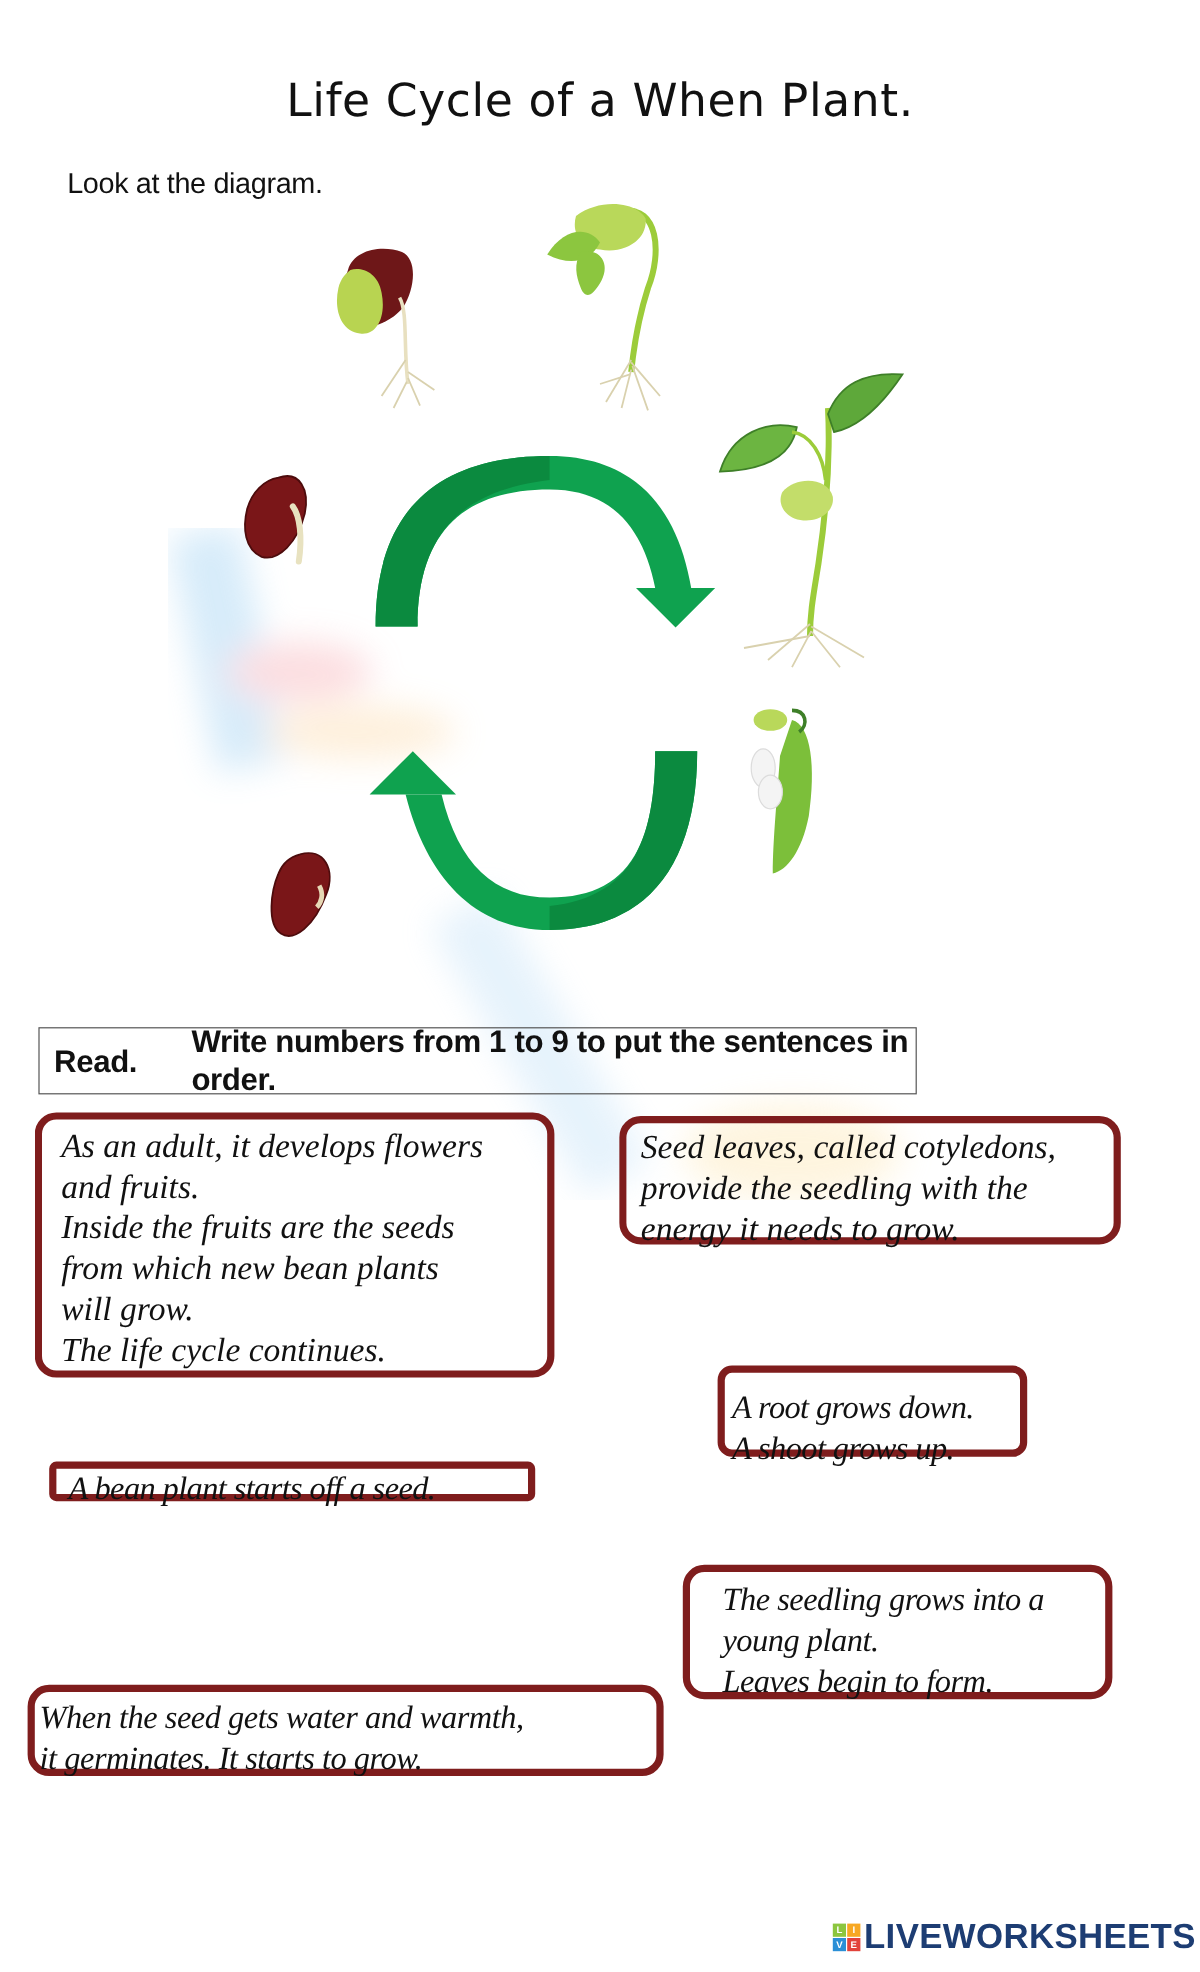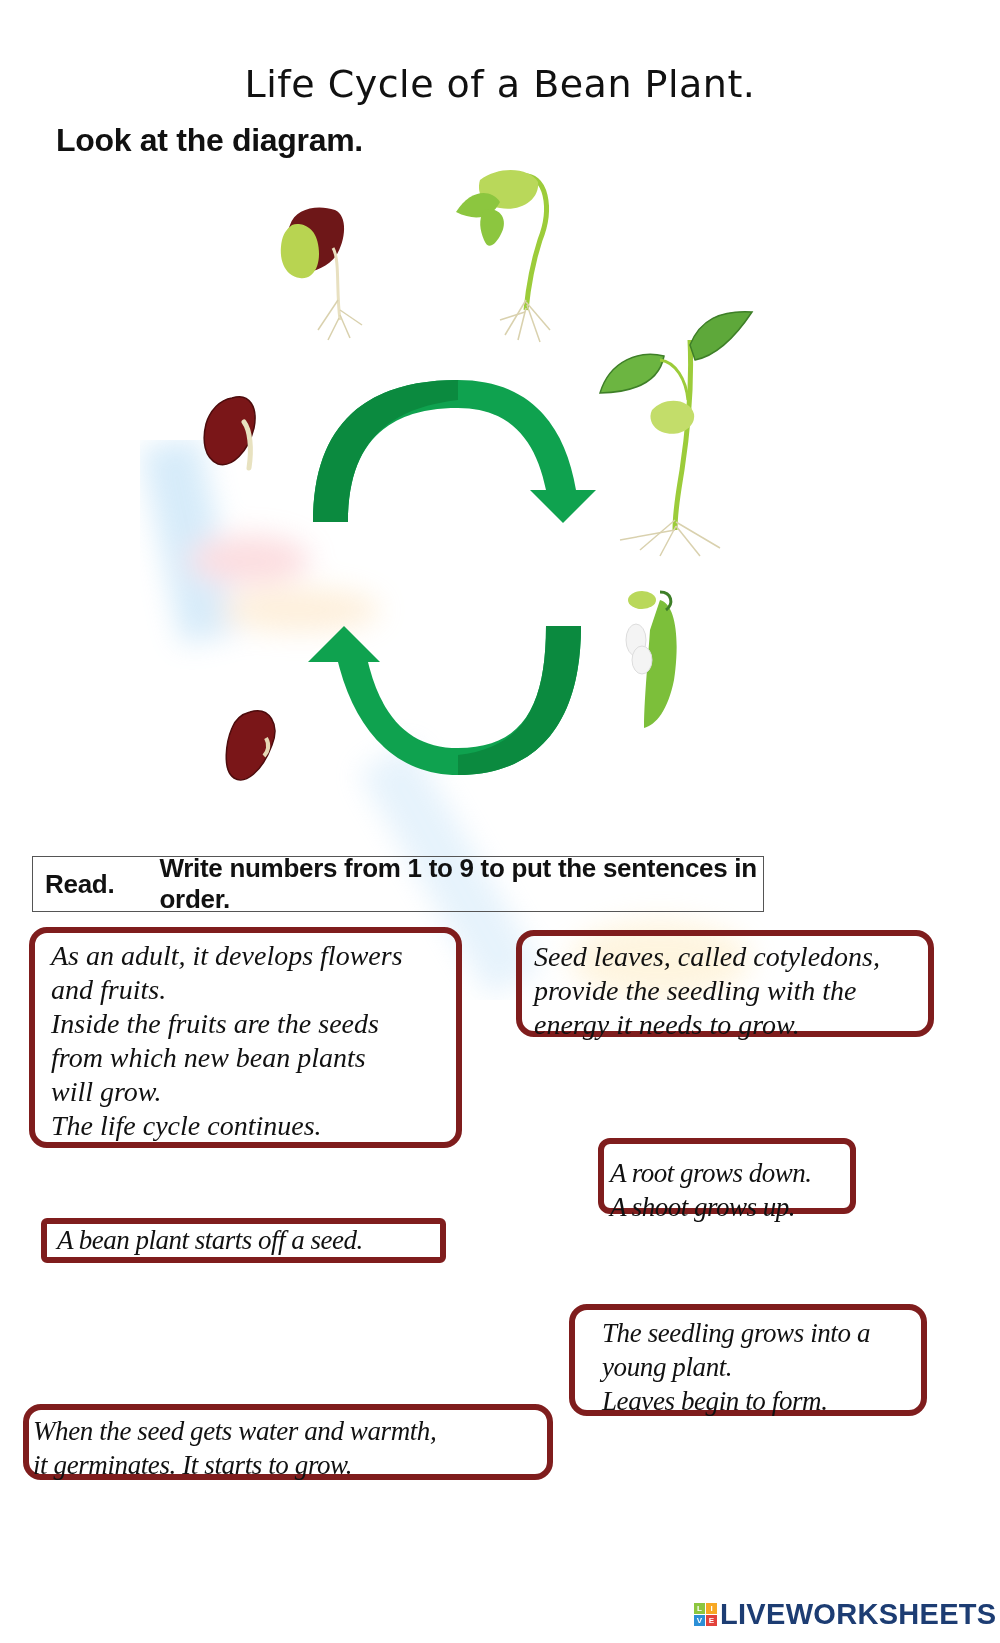--- a/index.html
+++ b/index.html
@@ -1,33 +1,33 @@
 <!DOCTYPE html>
 <html><head>
 <meta charset="utf-8">
 <style>
   html,body{margin:0;padding:0;background:#ffffff;}
   body{width:1000px;height:1643px;position:relative;overflow:hidden;font-family:"Liberation Sans",sans-serif;color:#111;}
   .title{position:absolute;left:0;width:1000px;top:62px;text-align:center;font-family:"DejaVu Sans",sans-serif;font-size:38px;font-weight:normal;letter-spacing:0.5px;color:#111;}
-  .subtitle{position:absolute;left:56px;top:122px;font-family:"Liberation Sans",sans-serif;font-size:32px;font-weight:bold;color:#111;letter-spacing:-0.3px;}
+  .subtitle{position:absolute;left:56px;top:140px;font-family:"Liberation Sans",sans-serif;font-size:24px;font-weight:normal;color:#111;letter-spacing:-0.3px;}
   .diagram{position:absolute;left:0;top:160px;width:1000px;height:660px;}
   .watermark{position:absolute;left:140px;top:440px;width:700px;height:560px;pointer-events:none;opacity:0.35;}
   .instr{position:absolute;left:32px;top:856px;width:732px;height:56px;border:1.5px solid #555;box-sizing:border-box;display:flex;align-items:center;font-family:"Liberation Sans",sans-serif;font-weight:bold;font-size:26px;letter-spacing:-0.3px;}
   .instr .read{margin-left:12px;width:128px;}
   .box{position:absolute;border:6px solid #7f1d1d;border-radius:18px;box-sizing:border-box;font-family:"Liberation Serif",serif;font-style:italic;color:#111;font-size:28px;line-height:35px;padding:6px 12px;white-space:nowrap;}
   .box .line{display:block;}
   .logo{position:absolute;left:694px;top:1598px;display:flex;align-items:center;}
   .logo .tiles{display:grid;grid-template-columns:11px 11px;grid-template-rows:11px 11px;gap:1px;margin-right:3px;}
   .logo .tile{font-size:8px;font-weight:bold;color:#fff;display:flex;align-items:center;justify-content:center;font-family:"Liberation Sans",sans-serif;}
   .logo .wordmark{font-family:"Liberation Sans",sans-serif;font-weight:bold;font-size:29px;color:#1d3d73;letter-spacing:0.3px;}
 </style>
 </head>
 <body>
 
-<div class="title">Life Cycle of a Bean Plant.</div>
+<div class="title">Life Cycle of a When Plant.</div>
 <div class="subtitle">Look at the diagram.</div>
 
 <svg class="watermark" viewBox="0 0 700 560">
   <defs>
     <filter id="blur">
         <feGaussianBlur stdDeviation="14"></feGaussianBlur>
       </filter>
   </defs>
   <g filter="url(#blur)">
     <rect x="20" y="0" width="60" height="200" fill="#8cc8f0" transform="rotate(-12 50 100)"></rect>
@@ -130,21 +130,21 @@
   <span class="line">Seed leaves, called cotyledons,</span>
   <span class="line">provide the seedling with the</span>
   <span class="line">energy it needs to grow.</span>
 </div>
 
 <div class="box" style="left:598px;top:1138px;width:258px;height:76px;font-size:27px;line-height:34px;padding:12px 6px;letter-spacing:-0.5px;border-radius:12px;">
   <span class="line">A root grows down.</span>
   <span class="line">A shoot grows up.</span>
 </div>
 
-<div class="box" style="left:41px;top:1218px;width:405px;height:45px;font-size:27px;line-height:29px;padding:2px 10px;letter-spacing:-0.5px;border-radius:6px;">
+<div class="box" style="left:41px;top:1218px;width:405px;height:33px;font-size:27px;line-height:29px;padding:2px 10px;letter-spacing:-0.5px;border-radius:6px;">
   <span class="line">A bean plant starts off a seed.</span>
 </div>
 
 <div class="box" style="left:23px;top:1404px;width:530px;height:76px;font-size:27px;line-height:34px;padding:4px 4px;letter-spacing:-0.4px;">
   <span class="line">When the seed gets water and warmth,</span>
   <span class="line">it germinates. It starts to grow.</span>
 </div>
 
 <div class="box" style="left:569px;top:1304px;width:358px;height:112px;font-size:27px;line-height:34px;padding:6px 27px;letter-spacing:-0.4px;">
   <span class="line">The seedling grows into a</span>

